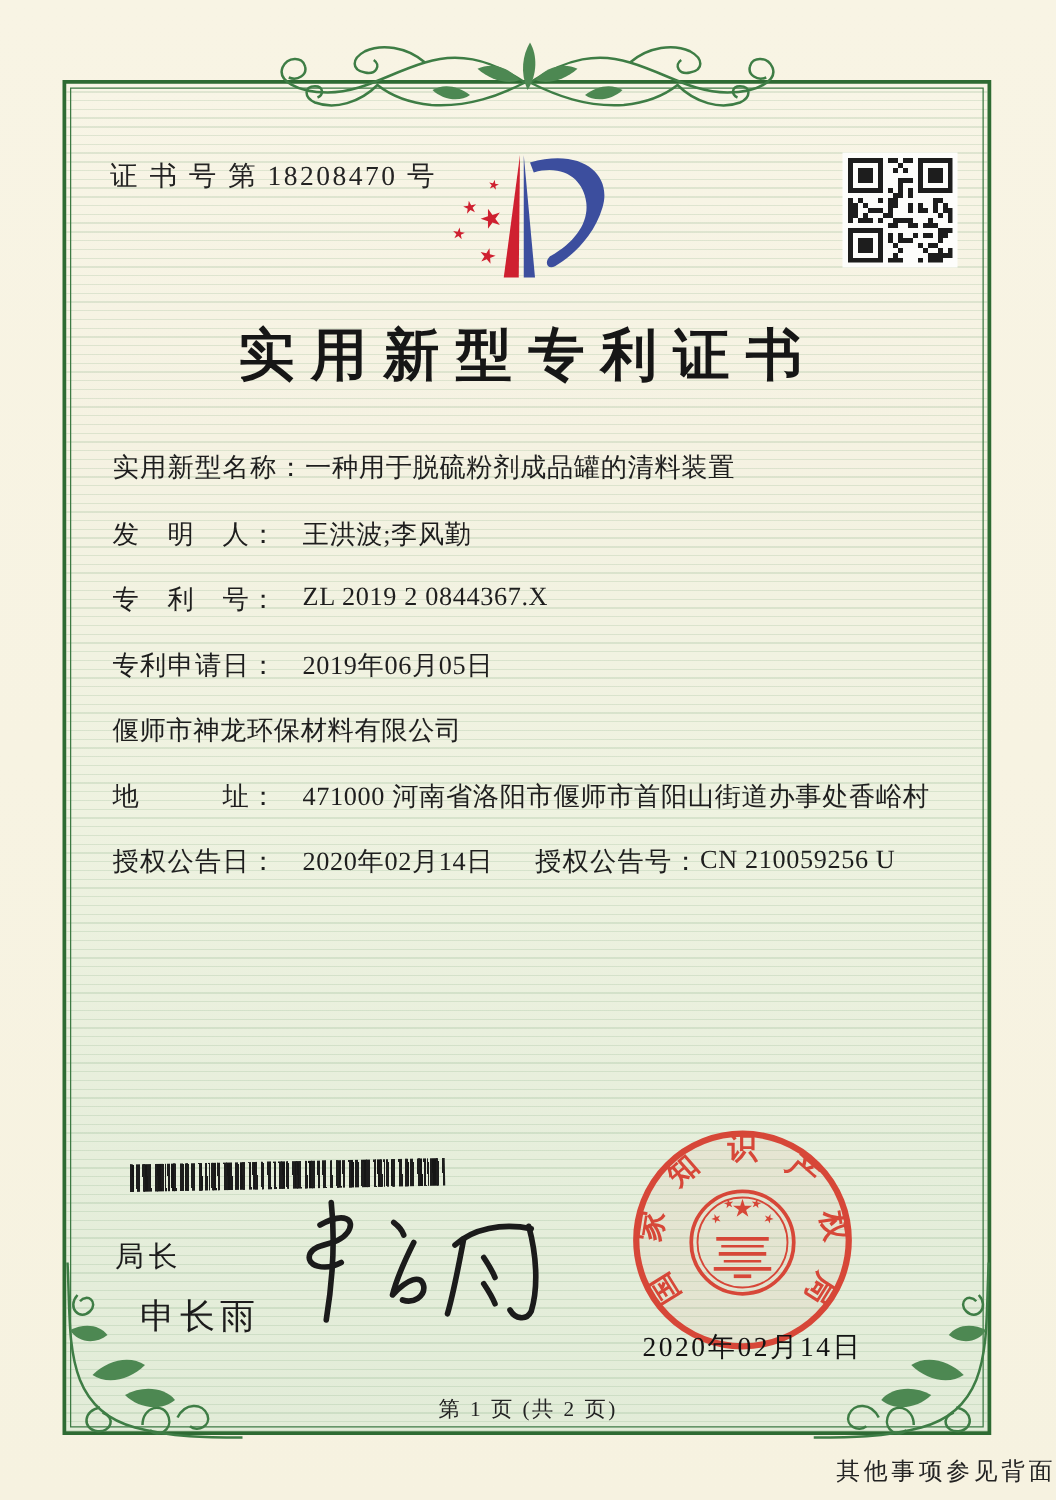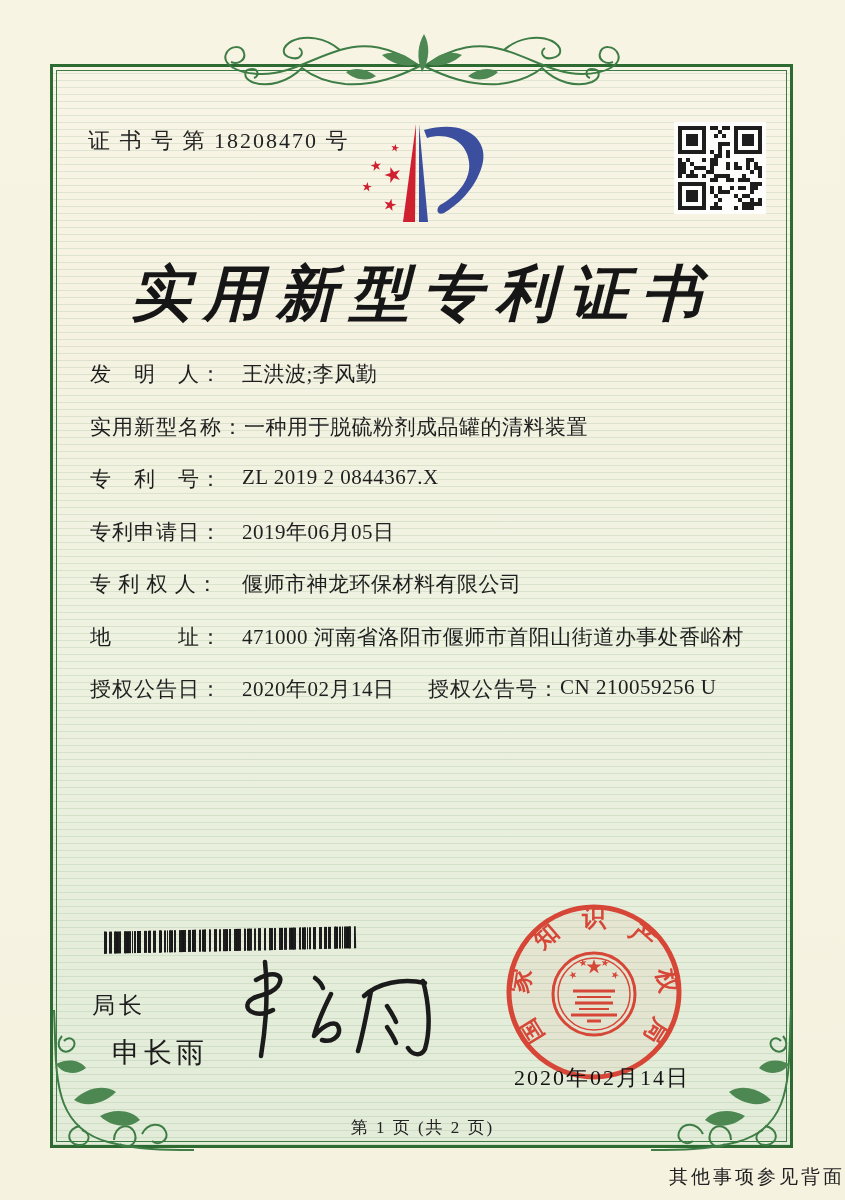--- a/index.html
+++ b/index.html
@@ -21,21 +21,21 @@
   #flourish-top { left:212px; top:28px; }
   #flourish-bl { left:46px; bottom:44px; }
   #flourish-br { right:46px; bottom:44px; transform:scaleX(-1); }
 
   .cert-no { position:absolute; left:88px; top:126px; font-size:22px; color:#232323; letter-spacing:2px; }
 
   .logo { position:absolute; left:348px; top:118px; }
   .qr { position:absolute; left:674px; top:122px; width:92px; height:92px; background:#fdfdfb; padding:4px; }
 
   .title { position:absolute; left:0; right:0; top:254px; text-align:center;
-           font-size:60px; font-weight:bold; color:#161616; letter-spacing:13px;font-style:italic; }
+           font-size:45px; font-weight:bold; color:#161616; letter-spacing:13px; }
 
   .fields { position:absolute; left:90px; right:80px; top:360px; font-size:21px; color:#1e1e1e; }
   .field-row { display:flex; height:52.5px; align-items:flex-start; position:relative; }
   .field-label { flex:0 0 152px; white-space:pre; letter-spacing:1px; }
   .field-value { white-space:pre; letter-spacing:0.5px; }
   .grant-pair2 { position:absolute; left:338px; top:0; display:flex; }
   .grant-pair2 .field-label { flex:0 0 auto; }
 
   .paragraphs { position:absolute; left:90px; right:88px; top:710px; font-size:20px;
                 line-height:33px; color:#1d1d1d; text-align:justify; letter-spacing:0.5px; }
@@ -231,37 +231,36 @@
           <rect x="17" y="20" width="1" height="1"></rect>
           <rect x="18" y="20" width="1" height="1"></rect>
         </g>
     </g>
   </svg>
 
   <div class="title">实用新型专利证书</div>
 
   <div class="fields">
     <div class="field-row">
+      <span class="field-label">实用新型名称：</span>
+      <span class="field-value">一种用于脱硫粉剂成品罐的清料装置</span>
+    </div>
+    <div class="field-row">
       <span class="field-label">发　明　人：</span>
       <span class="field-value">王洪波;李风勤</span>
     </div>
     <div class="field-row">
-      <span class="field-label">实用新型名称：</span>
-      <span class="field-value">一种用于脱硫粉剂成品罐的清料装置</span>
-    </div>
-    <div class="field-row">
       <span class="field-label">专　利　号：</span>
       <span class="field-value">ZL 2019 2 0844367.X</span>
     </div>
     <div class="field-row">
       <span class="field-label">专利申请日：</span>
       <span class="field-value">2019年06月05日</span>
     </div>
     <div class="field-row">
-      <span class="field-label">专 利 权 人：</span>
       <span class="field-value">偃师市神龙环保材料有限公司</span>
     </div>
     <div class="field-row">
       <span class="field-label">地　　　址：</span>
       <span class="field-value">471000 河南省洛阳市偃师市首阳山街道办事处香峪村</span>
     </div>
     <div class="field-row">
       <span class="field-label">授权公告日：</span>
       <span class="field-value">2020年02月14日</span>
       <span class="grant-pair2">

